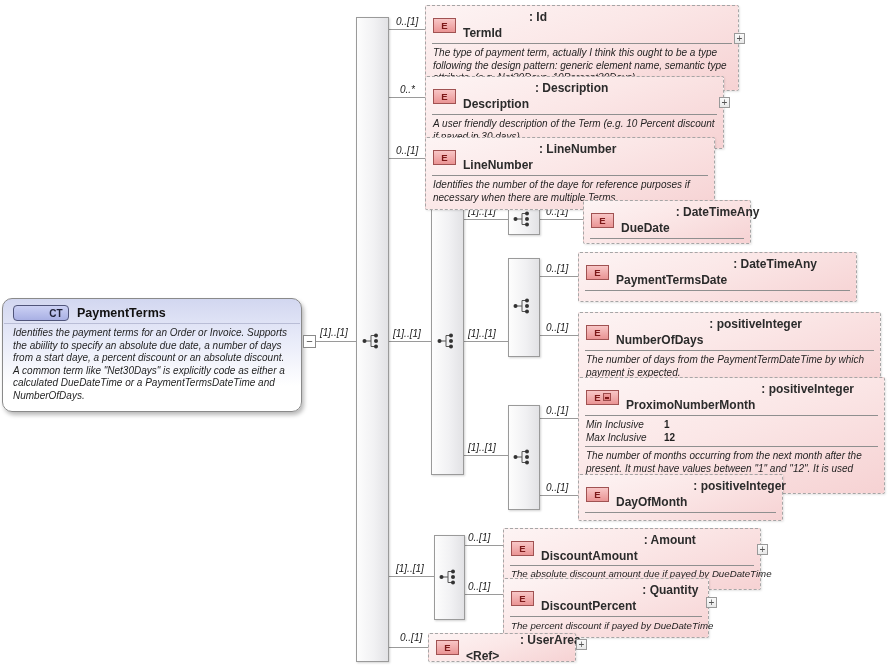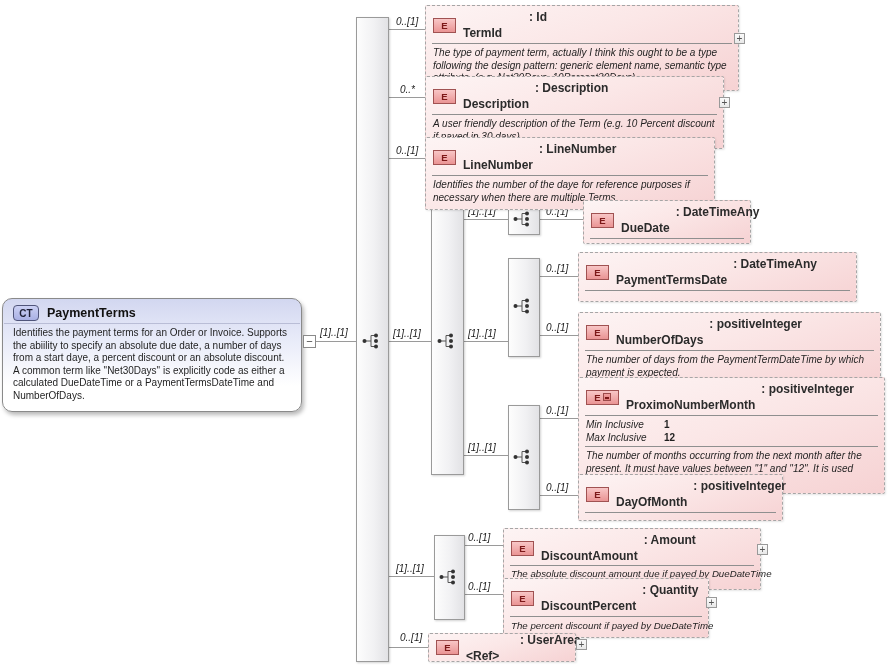--- a/index.html
+++ b/index.html
@@ -54,23 +54,23 @@
             text-align:center;box-sizing:border-box;cursor:pointer;}
 
   
   .ct-box{position:absolute;left:2px;top:298px;width:300px;min-height:92px;
           border:1px solid #8a8a8a;border-radius:10px;box-sizing:border-box;
           background:linear-gradient(180deg,#d2d7f0 0%,#e6e9f8 32%,#ffffff 78%);
           box-shadow:2px 3px 4px rgba(0,0,0,0.28);}
   .ct-header{display:flex;align-items:center;gap:8px;padding:6px 10px 2px 10px;}
   .ct-badge{width:24px;height:14px;border:1px solid #50557a;border-radius:4px;
             background:linear-gradient(180deg,#ccd1f4,#a9b0e4);color:#1d1f35;
-            font-size:10px;font-weight:bold;display:flex;align-items:center;justify-content:center;}
+            font-size:10px;font-weight:bold;display:flex;align-items:center;justify-content:center;padding-left:30px;}
   .ct-title{font-weight:bold;font-size:12.5px;color:#111;}
-  .ct-desc{font-size:10px;color:#1f1f1f;padding:3px 10px 8px 10px;line-height:1.26;}
+  .ct-desc{font-style:italic;font-size:10px;color:#1f1f1f;padding:3px 10px 8px 10px;line-height:1.26;}
 </style>
 </head>
 <body>
 
 <div class="canvas">
 
   <div class="ct-box">
     <div class="ct-header">
       <span class="ct-badge">CT</span>
       <span class="ct-title">PaymentTerms</span>

